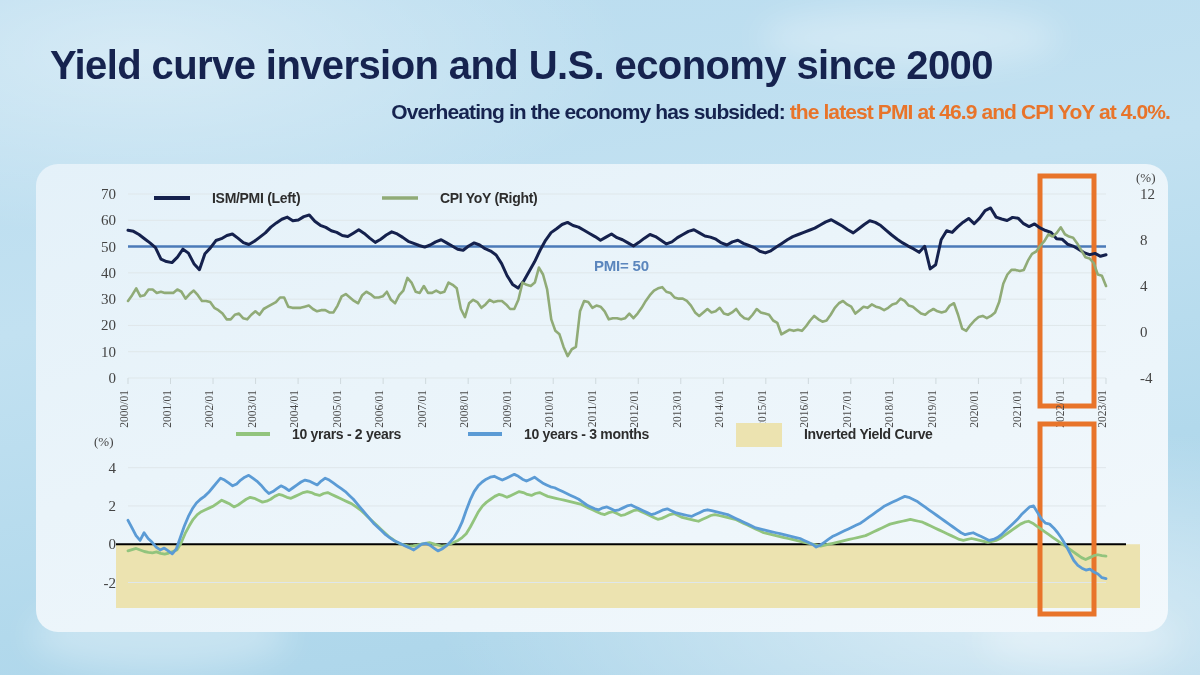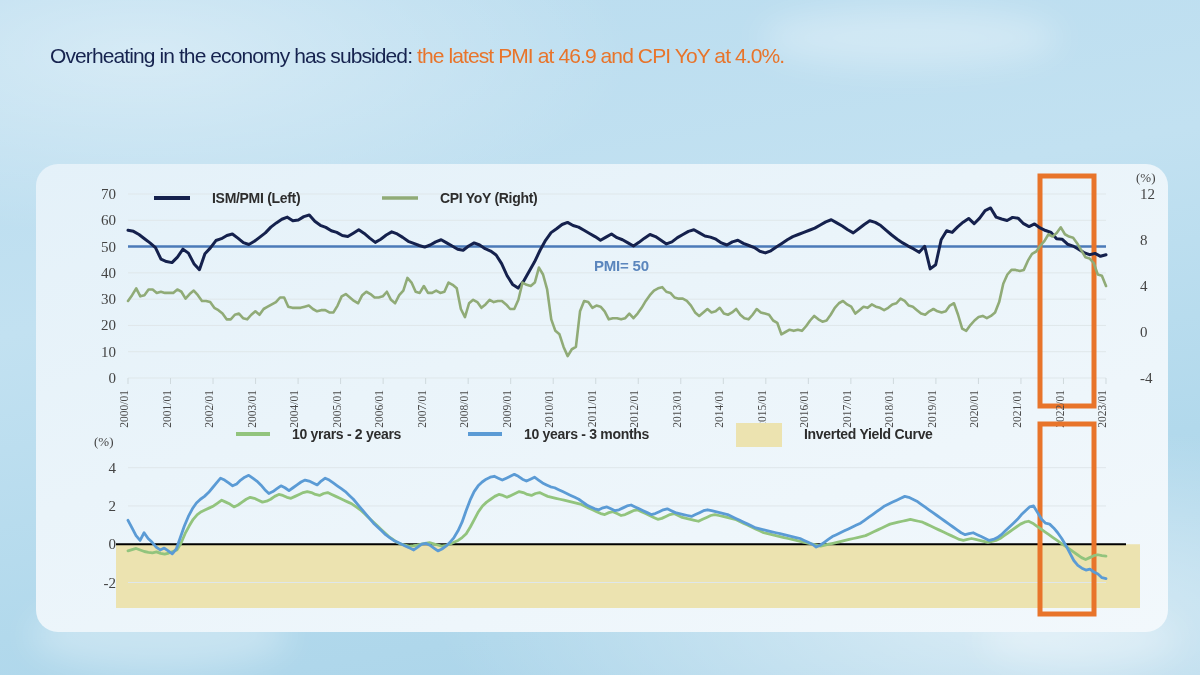--- a/index.html
+++ b/index.html
@@ -22,22 +22,22 @@
   #c1 { width: 260px; height: 70px; left: 30px; top: 600px; }
   #c2 { width: 300px; height: 60px; left: 760px; top: 8px; }
   #c3 { width: 200px; height: 55px; left: 980px; top: 612px; }
 
   .header { position: absolute; left: 50px; top: 44px; width: 1120px; }
   .title {
     font-size: 40px; font-weight: bold; color: #16234f;
     letter-spacing: -0.6px; line-height: 1.05; white-space: nowrap;
   }
   .subtitle {
-    font-size: 21px; font-weight: normal;
-    color: #16234f; letter-spacing: -0.9px; white-space: nowrap;
+    margin-top: 14px; font-size: 21px; font-weight: bold;
+    color: #16234f; letter-spacing: -0.9px; white-space: nowrap; text-align: right;
   }
   .subtitle .hl { color: #e8742a; }
 
   .panel {
     position: absolute; left: 36px; top: 164px;
     width: 1132px; height: 468px;
     background: linear-gradient(160deg, #e4f1f9 0%, #eaf4fa 40%, #f2f8fc 100%);
     border-radius: 22px;
   }
 
@@ -57,20 +57,21 @@
   .series { fill: none; stroke-linejoin: round; stroke-linecap: round; }
 </style>
 </head>
 <body>
 
 <div class="cloud" id="c1"></div>
 <div class="cloud" id="c2"></div>
 <div class="cloud" id="c3"></div>
 
 <div class="header">
+  <div class="title">Yield curve inversion and U.S. economy since 2000</div>
   <div class="subtitle"><span>Overheating in the economy has subsided: </span><span class="hl">the latest PMI at 46.9 and CPI YoY at 4.0%.</span></div>
 </div>
 
 <div class="panel">
   <div class="chart" id="topChart">
     <svg id="svgTop" width="1132" height="270" viewBox="0 0 1132 270">
         <line x1="92" y1="214" x2="1070" y2="214" class="grid"></line>
         <text x="80" y="219" text-anchor="end" class="axlab-serif">0</text>
         <line x1="92" y1="187.71428571428572" x2="1070" y2="187.71428571428572" class="grid"></line>
         <text x="80" y="192.71428571428572" text-anchor="end" class="axlab-serif">10</text>

